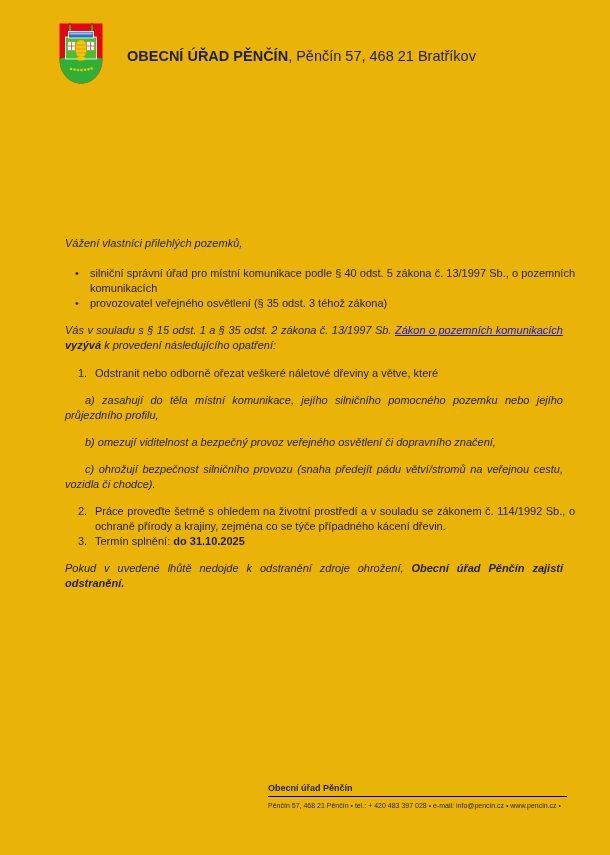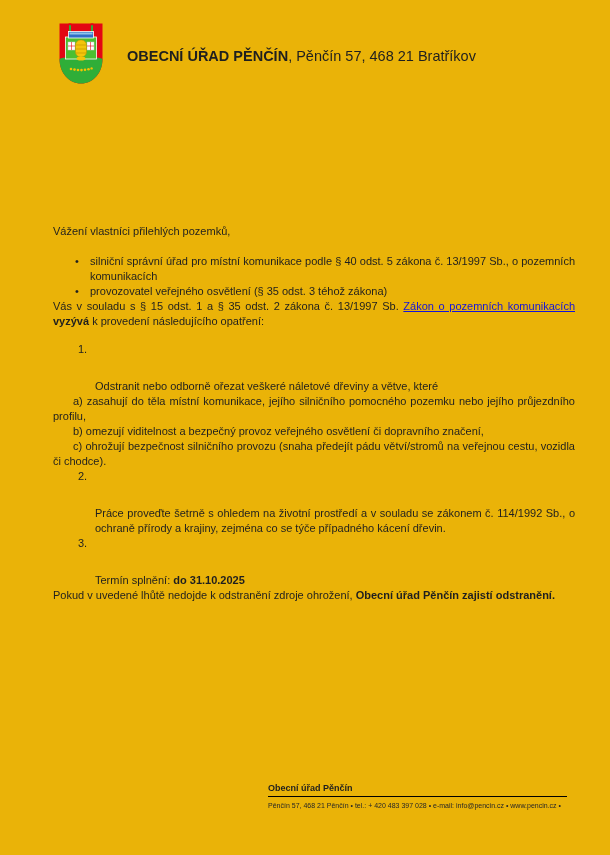--- a/index.html
+++ b/index.html
@@ -21,33 +21,33 @@
   
   .date-line{
     position:absolute;left:0;top:121px;width:533px;
     text-align:right;font-size:11px;line-height:15px;
   }
   
   .doc-body{
     position:absolute;left:53px;top:224px;width:522px;
     font-size:11px;line-height:15px;
   }
-  .doc-body p{margin:0;}
+  .doc-body p{margin:12px;font-style:italic;}
   .jst{text-align:justify;}
   .mt15{margin-top:15px;}
   .mt13{margin-top:13px;}
   .mt10{margin-top:10px;}
   .mt17{margin-top:17px;}
   .mt18{margin-top:18px;}
   .bullet-row{display:flex;}
   .bullet-glyph{flex:none;width:15px;margin-left:22px;}
   .bullet-text{flex:1;text-align:justify;}
   .num-row{display:flex;}
   .num{flex:none;width:17px;margin-left:25px;}
-  .num-text{flex:1;text-align:justify;margin-top:37px;}
+  .num-text{flex:1;text-align:justify;}
   .sub{margin-left:17px;text-indent:20px;text-align:justify;}
   a.doc-link{color:#1414dc;text-decoration:underline;cursor:pointer;}
   b{font-weight:bold;}
   
   .footer{position:absolute;left:268px;top:782px;width:300px;}
   .footer-name{font-size:9px;font-weight:bold;line-height:13px;}
   .footer-rule{width:299px;border-top:1.4px solid #000;margin-top:1px;}
   .footer-contact{font-size:7px;line-height:9px;margin-top:4px;color:#272727;white-space:nowrap;}
 </style>
 </head>

